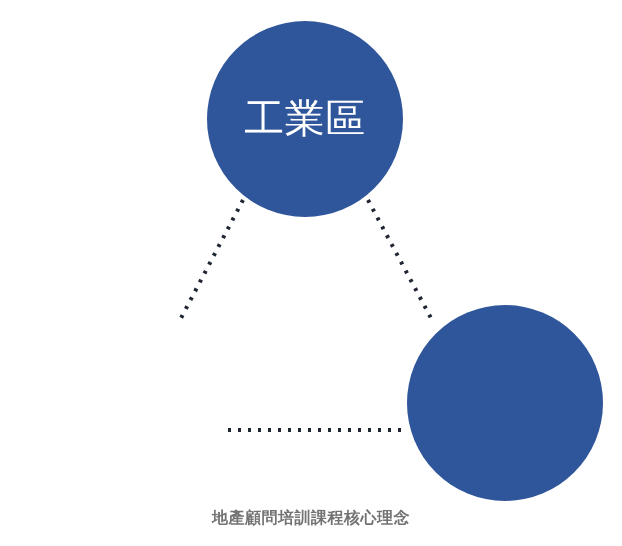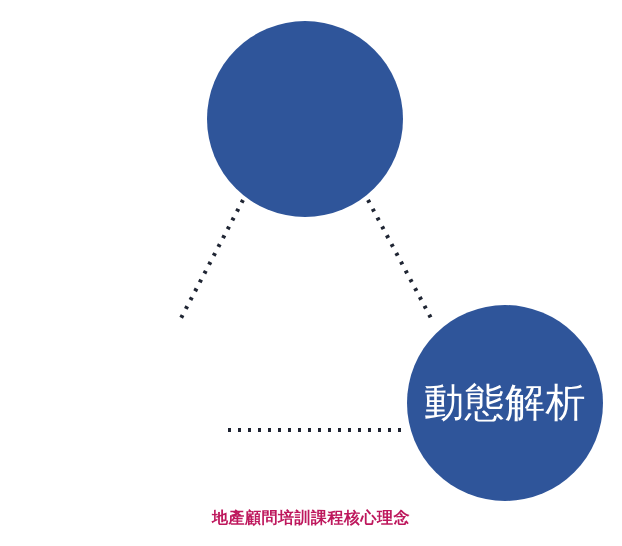--- a/index.html
+++ b/index.html
@@ -70,40 +70,40 @@
     width: 196px;
     height: 196px;
   }
 
   #caption {
     position: absolute;
     left: 0;
     top: 508px;
     width: 622px;
     text-align: center;
-    color: #be185d;
+    color: #737373;
     font-size: 16px;
     font-weight: bold;
     letter-spacing: 0.5px;
   }
 </style>
 </head>
 <body>
 
 <div id="diagram">
 
   <svg id="connector-layer" width="622" height="546" viewBox="0 0 622 546" xmlns="http://www.w3.org/2000/svg">
     <line x1="243" y1="200" x2="180" y2="320" stroke="#1f2533" stroke-width="4" stroke-linecap="butt" stroke-dasharray="3 7"></line>
     <line x1="368" y1="200" x2="432" y2="320" stroke="#1f2533" stroke-width="4" stroke-linecap="butt" stroke-dasharray="3 7"></line>
     <line x1="228" y1="430" x2="402" y2="430" stroke="#1f2533" stroke-width="4" stroke-linecap="butt" stroke-dasharray="3 7"></line>
   </svg>
 
   <div class="node-circle" id="node-top">
+    <span class="node-line">工業區</span>
   </div>
 
 
   <div class="node-circle" id="node-right">
-    <span class="node-line">動態解析</span>
   </div>
 
   <div id="caption">地產顧問培訓課程核心理念</div>
 
 </div>
 
 </body></html>

